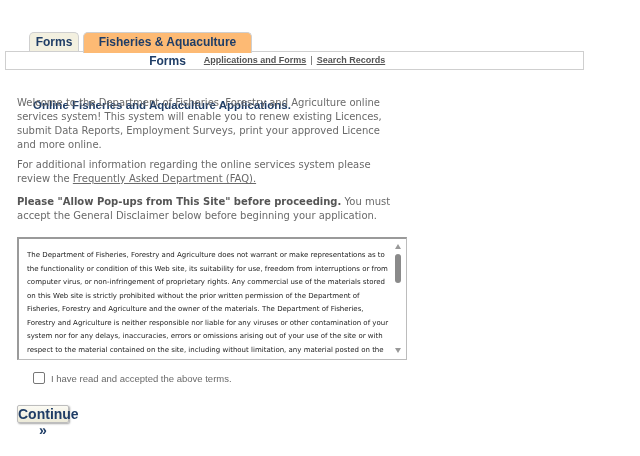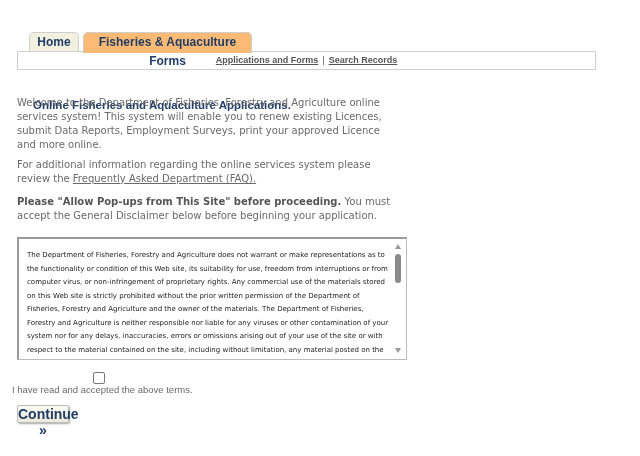--- a/index.html
+++ b/index.html
@@ -3,21 +3,21 @@
 <meta charset="utf-8">
 <style>
   html, body { margin:0; padding:0; background:#ffffff; }
   body { width:640px; height:456px; position:relative; overflow:hidden; font-family:"DejaVu Sans", sans-serif; }
 
   .tabs { position:absolute; left:29px; top:32px; height:20px; }
   .tab { position:absolute; top:0; height:19px; border:1px solid #cfcfcf; border-bottom:none; border-radius:5px 5px 0 0; font-family:"Liberation Sans", sans-serif; font-weight:bold; font-size:12px; color:#1f3d66; text-align:center; line-height:19px; cursor:pointer; }
   .tab-home { left:0; width:48px; background:#f3f0e0; }
   .tab-forms { left:54px; width:167px; background:#fdba74; height:20px; z-index:2; }
 
-  .subnav { position:absolute; left:17px; top:51px; width:577px; height:17px; border:1px solid #cfcfcf; background:#fff; font-family:"Liberation Sans", sans-serif; font-size:9px; color:#555; line-height:17px; text-align:center; }
+  .subnav { position:absolute; left:5px; top:51px; width:577px; height:17px; border:1px solid #cfcfcf; background:#fff; font-family:"Liberation Sans", sans-serif; font-size:9px; color:#555; line-height:17px; text-align:center; }
   .subnav a { color:#555; text-decoration:underline; font-weight:bold; cursor:pointer; }
   .subnav .sep { margin:0 4px; }
 
   .heading { position:absolute; left:17px; top:83px; font-family:"Liberation Sans", sans-serif; font-weight:bold; font-size:11.5px; color:#1f3d66; margin:16px; }
 
   .para { position:absolute; left:17px; width:380px; font-size:10px; line-height:14px; color:#6a6a6a; margin:0; }
   .p1 { top:96px; }
   .p2 { top:158px; }
   .p3 { top:195px; }
   .para a { color:#6a6a6a; text-decoration:underline; cursor:pointer; }
@@ -25,30 +25,30 @@
 
   .terms { position:absolute; left:17px; top:237px; width:387px; height:120px; border:1px solid #bcbcbc; border-top:2px solid #9a9a9a; border-left:2px solid #9a9a9a; background:#fff; overflow:hidden; }
   .terms-inner { position:absolute; left:8px; top:10px; width:362px; }
   .terms h3 { margin:0; font-size:11.5px; font-weight:bold; color:#111; line-height:14px; }
   .terms p { margin:0; font-size:7px; line-height:13.5px; color:#222; }
   .sb { position:absolute; right:0; top:0; width:14px; height:100%; background:#fff; }
   .sb-up { position:absolute; left:3px; top:5px; width:0; height:0; border-left:3px solid transparent; border-right:3px solid transparent; border-bottom:5px solid #999; cursor:pointer; }
   .sb-down { position:absolute; left:3px; bottom:6px; width:0; height:0; border-left:3px solid transparent; border-right:3px solid transparent; border-top:5px solid #999; cursor:pointer; }
   .sb-thumb { position:absolute; left:3px; top:15px; width:6px; height:29px; background:#8a8a8a; border-radius:3px; cursor:pointer; }
 
-  .agree { position:absolute; left:12px; top:372px; font-family:"Liberation Sans", sans-serif; font-size:9.5px; color:#6a6a6a; display:flex; align-items:center;flex-direction:column; }
+  .agree { position:absolute; left:33px; top:372px; font-family:"Liberation Sans", sans-serif; font-size:9.5px; color:#6a6a6a; display:flex; align-items:center; }
   .cb { width:10px; height:10px; border:1px solid #777; border-radius:2px; background:#fff; margin-right:6px; cursor:pointer; }
 
   .continue { position:absolute; left:17px; top:405px; width:50px; height:16px; border:1px solid #bdbdbd; border-radius:2px; background:linear-gradient(#fbfaf3,#ecead9); box-shadow:1px 1px 2px rgba(0,0,0,0.35); font-family:"Liberation Sans", sans-serif; font-weight:bold; font-size:14px; color:#1f3d66; text-align:center; line-height:16px; cursor:pointer; }
 </style>
 </head>
 <body>
 
 <div class="tabs">
-  <div class="tab tab-home">Home</div>
+  <div class="tab tab-home">Forms</div>
   <div class="tab tab-forms">Fisheries &amp; Aquaculture Forms</div>
 </div>
 
 <div class="subnav">
   <a>Applications and Forms</a><span class="sep">|</span><a>Search Records</a>
 </div>
 
 <h2 class="heading">Online Fisheries and Aquaculture Applications.</h2>
 
 <p class="para p1">Welcome to the Department of Fisheries, Forestry and Agriculture online services system! This system will enable you to renew existing Licences, submit Data Reports, Employment Surveys, print your approved Licence and more online.</p>

